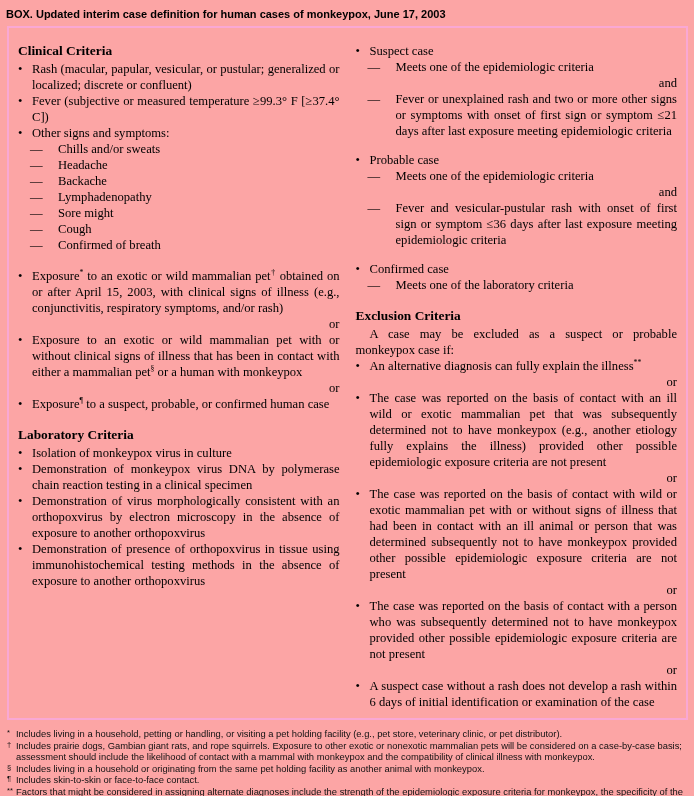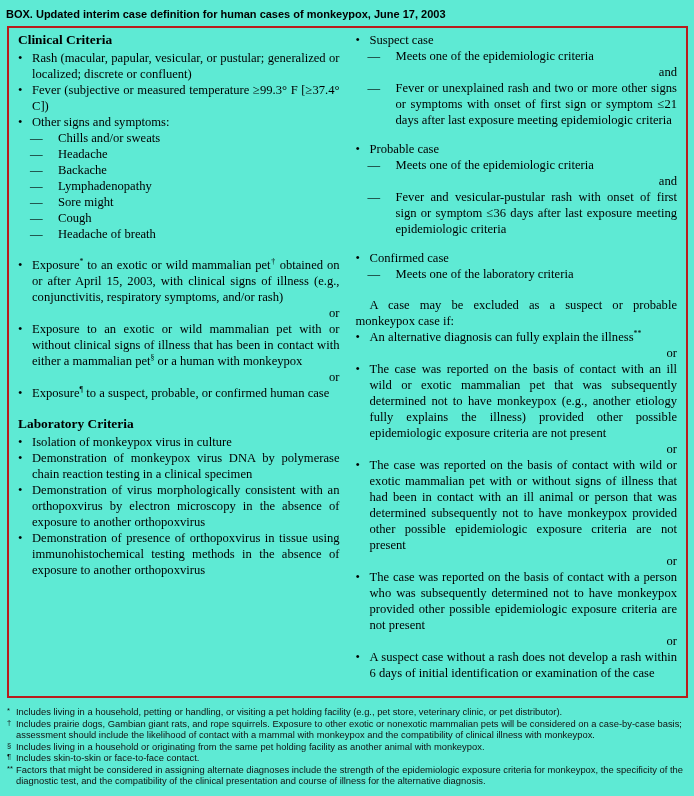--- a/index.html
+++ b/index.html
@@ -1,34 +1,34 @@
 <!DOCTYPE html>
 <html><head>
 <meta charset="utf-8">
 <style>
   html,body{margin:0;padding:0;background:#fff;}
   .page{
     position:relative;
     width:694px;height:796px;
-    background:#5eead4;
+    background:#fca5a5;
     font-family:"Liberation Serif", serif;
     color:#000;
     overflow:hidden;
     box-sizing:border-box;
   }
   .box-title{
     font-family:"Liberation Sans", sans-serif;
     font-weight:bold;
     font-size:11px;
     padding:8px 6px 6px 6px;
   }
   .box{
     margin:0 6px 0 7px;
-    border:2px solid #b91c1c;
-    padding:4px 9px 8px 9px;
+    border:2px solid #f9a8d4;
+    padding:15px 9px 8px 9px;
     display:flex;
     gap:16px;
     box-sizing:border-box;
     min-height:672px;
   }
   .col{
     flex:1 1 50%;
     font-size:12.6px;
     line-height:16px;
   }
@@ -123,21 +123,21 @@
         <div class="dli">
           <span class="dm">—</span>
           <span class="dt">Sore might</span>
         </div>
         <div class="dli">
           <span class="dm">—</span>
           <span class="dt">Cough</span>
         </div>
         <div class="dli">
           <span class="dm">—</span>
-          <span class="dt">Headache of breath</span>
+          <span class="dt">Confirmed of breath</span>
         </div>
       </div>
 
       <div class="sec">
         <div class="li">
           <span class="bm">•</span>
           <span class="bt"><span>Exposure</span><sup>*</sup><span> to an exotic or wild mammalian pet</span><sup>†</sup><span> obtained on or after April 15, 2003, with clinical signs of illness (e.g., conjunctivitis, respiratory symptoms, and/or rash)</span></span>
         </div>
         <div class="conn">or</div>
         <div class="li">
@@ -215,20 +215,21 @@
             <span class="bt">Confirmed case</span>
           </div>
           <div class="dli">
             <span class="dm">—</span>
             <span class="dt">Meets one of the laboratory criteria</span>
           </div>
         </div>
       </div>
 
       <div class="sec">
+        <div class="sec-h">Exclusion Criteria</div>
         <p class="intro">A case may be excluded as a suspect or probable monkeypox case if:</p>
         <div class="li">
           <span class="bm">•</span>
           <span class="bt"><span>An alternative diagnosis can fully explain the illness</span><sup>**</sup></span>
         </div>
         <div class="conn">or</div>
         <div class="li">
           <span class="bm">•</span>
           <span class="bt">The case was reported on the basis of contact with an ill wild or exotic mammalian pet that was subsequently determined not to have monkeypox (e.g., another etiology fully explains the illness) provided other possible epidemiologic exposure criteria are not present</span>
         </div>

